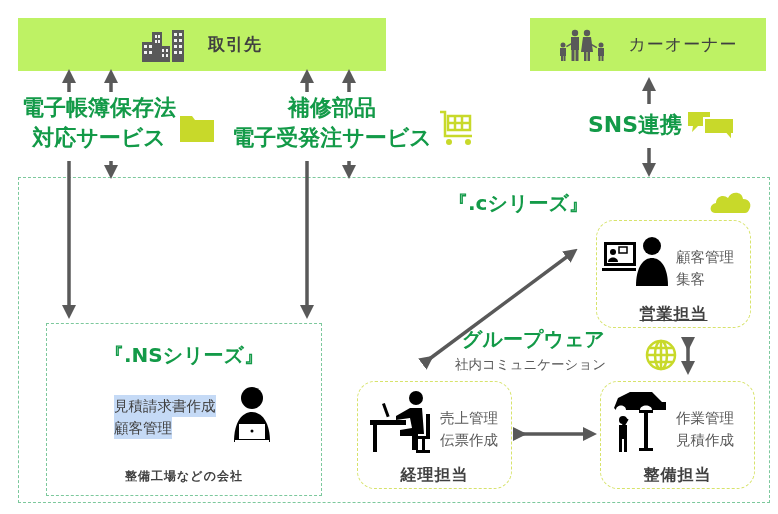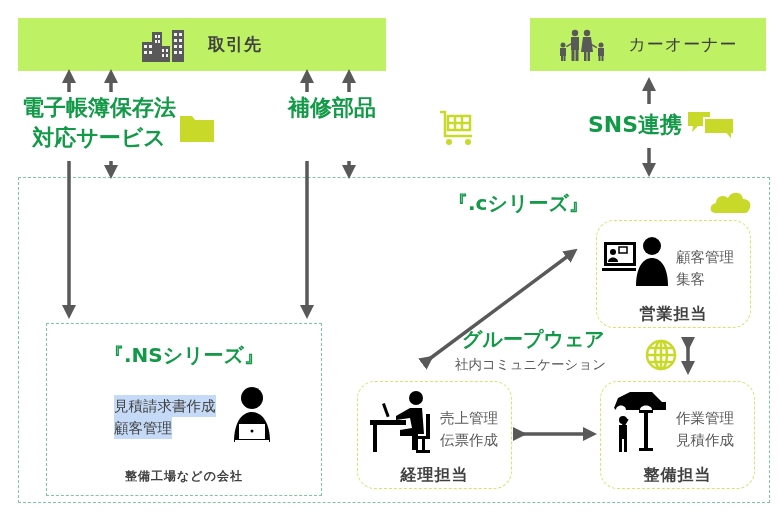--- a/index.html
+++ b/index.html
@@ -109,21 +109,21 @@
   <path d="M6 26 C6 20 16 20 16 26 Z" fill="#000"></path>
   <rect x="17" y="11" width="8" height="6" fill="none" stroke="#000" stroke-width="1.5"></rect>
   <rect x="0" y="32" width="34" height="3" fill="#000"></rect>
   <circle cx="50" cy="10" r="9" fill="#000"></circle>
   <path d="M34 50 C34 30 42 22 50 22 C58 22 66 30 66 50 Z" fill="#000"></path>
 </svg>
 <div class="abs task" style="left:676px;top:246px;">
   <div>顧客管理</div>
   <div>集客</div>
 </div>
-<div class="abs role-title" style="left:596px;top:304px;width:155px;">営業担当</div>
+<div class="abs role-title" style="left:596px;top:304px;width:155px;text-decoration:underline;">営業担当</div>
 
 <div class="abs dash-role" style="left:357px;top:381px;width:155px;height:108px;"></div>
 <svg class="abs" style="left:370px;top:390px;" width="68" height="66" viewBox="0 0 68 66">
   <circle cx="46" cy="8" r="7" fill="#000"></circle>
   <path d="M40 18 L52 18 L54 44 L48 44 L48 60 L42 60 L42 46 L30 46 L30 40 L42 38 L40 28 L26 30 L26 26 Z" fill="#000"></path>
   <rect x="12" y="14" width="3" height="14" fill="#000" transform="rotate(-20 12 14)"></rect>
   <rect x="0" y="30" width="36" height="5" fill="#000"></rect>
   <rect x="3" y="35" width="4" height="27" fill="#000"></rect>
   <rect x="56" y="24" width="4" height="22" fill="#000"></rect>
   <rect x="48" y="46" width="12" height="3" fill="#000"></rect>
@@ -170,20 +170,21 @@
 <div class="abs green-title" style="left:10px;top:93px;width:178px;text-align:center;">
   <div>電子帳簿保存法</div>
   <div>対応サービス</div>
 </div>
 <svg class="abs" style="left:180px;top:116px;" width="34" height="26" viewBox="0 0 34 26">
   <path d="M0 0 L12 0 L15 4 L34 4 L34 26 L0 26 Z" fill="#c8d92a"></path>
 </svg>
 
 <div class="abs green-title" style="left:220px;top:93px;width:224px;">
   <div>補修部品</div>
+  <div>電子受発注サービス</div>
 </div>
 <svg class="abs" style="left:440px;top:110px;" width="34" height="36" viewBox="0 0 34 36">
   <g fill="none" stroke="#c8d92a" stroke-width="2.5">
     <path d="M0 2 L5 2 L5 26 L32 26"></path>
     <rect x="8" y="6" width="22" height="14"></rect>
     <line x1="15" y1="6" x2="15" y2="20"></line>
       <line x1="22" y1="6" x2="22" y2="20"></line>
     <line x1="8" y1="13" x2="30" y2="13"></line>
   </g>
   <circle cx="9" cy="32" r="3" fill="#c8d92a"></circle>

